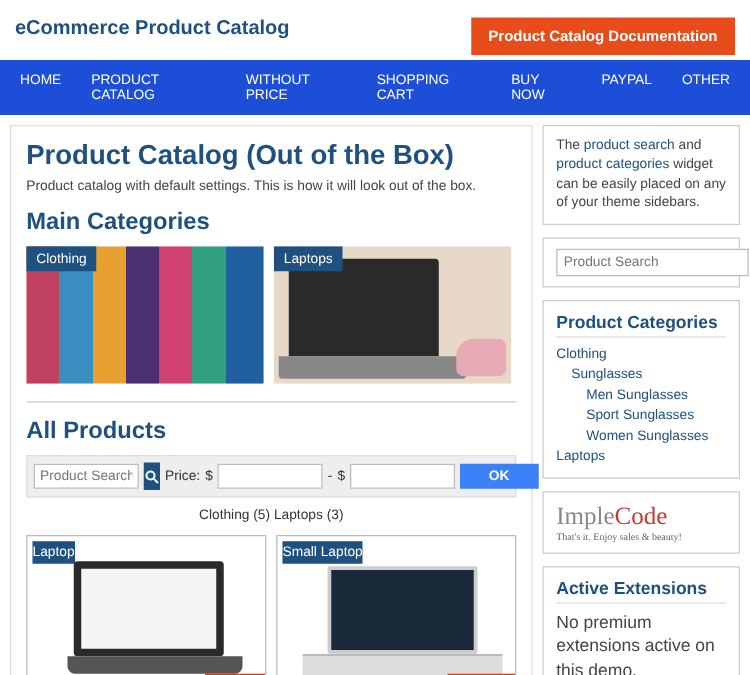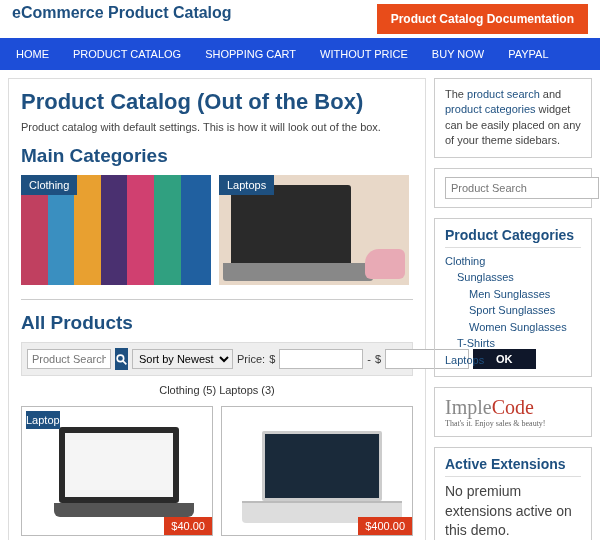--- a/index.html
+++ b/index.html
@@ -1,17 +1,17 @@
 <!DOCTYPE html>
 <html><head>
 <meta charset="utf-8">
 <style>
 * { box-sizing: border-box; margin: 0; padding: 0; }
 body { font-family: "Segoe UI", Arial, sans-serif; background: #fff; color: #333; width: 600px; }
-.header { padding: 4px 12px 4px; display: flex; justify-content: space-between; align-items: flex-start; }
+.header { padding: 14px 12px 4px; display: flex; justify-content: space-between; align-items: flex-start; }
 .header-left .title { color: #1e5080; font-weight: bold; font-size: 16px; }
 .header-left .subtitle { color: #666; font-size: 11px; }
 .doc-btn { background: #e84c1a; color: #fff; border: none; padding: 8px 14px; font-weight: bold; font-size: 12px; cursor: pointer; }
 .nav { background: #1d4ed8; display: flex; padding: 0 4px; }
 .nav a { color: #fff; font-size: 11px; padding: 10px 12px; text-decoration: none; cursor: pointer; }
 .layout { display: flex; padding: 8px; gap: 8px; }
 .main { flex: 1; min-width: 0; }
 .sidebar { width: 158px; display: flex; flex-direction: column; gap: 10px; }
 .main-box { border: 1px solid #ddd; padding: 10px 12px 14px; margin-bottom: 8px; }
 .page-title { color: #1e5080; font-size: 22px; font-weight: 600; margin-bottom: 6px; }
@@ -24,21 +24,21 @@
 .cat-img-laptop { width: 100%; height: 100%; background: #e8d8c8; position: relative; }
 .cat-img-laptop .screen { position: absolute; left: 12px; top: 10px; width: 120px; height: 78px; background: #2a2a2a; border-radius: 3px 3px 0 0; }
 .cat-img-laptop .kb { position: absolute; left: 4px; top: 88px; width: 150px; height: 18px; background: #888; border-radius: 0 0 3px 3px; }
 .cat-img-laptop .hand { position: absolute; right: 4px; bottom: 6px; width: 40px; height: 30px; background: #e8aab5; border-radius: 14px 6px 6px 6px; }
 .filters { background: #eee; border: 1px solid #ddd; padding: 5px; display: flex; align-items: center; gap: 4px; font-size: 11px; }
 .filters input[type=text] { width: 84px; padding: 3px 4px; font-size: 11px; border: 1px solid #bbb; }
 .icon-btn { background: #1e5080; color: #fff; border: none; width: 22px; height: 22px; display: inline-flex; align-items: center; justify-content: center; cursor: pointer; }
 .icon-btn svg { width: 13px; height: 13px; }
 .filters select { font-size: 11px; padding: 2px; border: 1px solid #bbb; }
 .filters .price-in { width: 32px; padding: 3px; font-size: 11px; border: 1px solid #bbb; }
-.ok-btn { background: #0f172a; color: #fff; border: none; padding: 4px 23px; font-size: 11px; cursor: pointer; font-weight: bold; }
+.ok-btn { background: #3b82f6; color: #fff; border: none; padding: 4px 23px; font-size: 11px; cursor: pointer; font-weight: bold; }
 .counts { text-align: center; font-size: 11px; padding: 8px 0 10px; }
 .prod-row { display: flex; gap: 8px; }
 .prod-card { position: relative; width: 195px; height: 130px; border: 1px solid #bbb; background: #fff; cursor: pointer; overflow: hidden; }
 .prod-card .tag { position: absolute; top: 4px; left: 4px; background: #1e5080; color: #fff; font-size: 11px; padding: 3px 0; }
 .prod-card .price { position: absolute; bottom: 0; right: 0; background: #d93a1a; color: #fff; font-size: 11px; padding: 3px 7px; }
 .lap1 { position: absolute; left: 32px; top: 20px; width: 130px; height: 100px; }
 .lap1 .scr { width: 120px; height: 76px; background: #f5f5f5; border: 6px solid #2a2a2a; border-radius: 3px; margin: 0 auto; }
 .lap1 .base { width: 140px; height: 14px; background: #555; border-radius: 0 0 6px 6px; margin: 0 auto; }
 .lap2 { position: absolute; left: 20px; top: 24px; width: 160px; height: 100px; }
 .lap2 .scr { width: 120px; height: 70px; background: #1a2a3a; border: 3px solid #ccc; border-radius: 2px; margin: 0 auto; }
@@ -64,24 +64,25 @@
 <div class="header">
   <div class="header-left">
     <div class="title">eCommerce Product Catalog</div>
   </div>
   <button class="doc-btn">Product Catalog Documentation</button>
 </div>
 
 <div class="nav">
   <a>HOME</a>
   <a>PRODUCT CATALOG</a>
+  <a>WITHOUT PRICE</a>
   <a>SHOPPING CART</a>
-  <a>WITHOUT PRICE</a>
   <a>BUY NOW</a>
   <a>PAYPAL</a>
+  <a>OTHER</a>
 </div>
 
 <div class="layout">
   <div class="main">
     <div class="main-box">
       <h1 class="page-title">Product Catalog (Out of the Box)</h1>
       <p class="page-desc">Product catalog with default settings. This is how it will look out of the box.</p>
 
       <h2 class="section-title">Main Categories</h2>
       <div class="cat-row">
@@ -101,21 +102,20 @@
 
       <h2 class="section-title">All Products</h2>
       <div class="filters">
         <input type="text" placeholder="Product Search" style="">
         <button class="icon-btn">
           <svg viewBox="0 0 24 24" fill="none" stroke="#fff" stroke-width="3">
               <circle cx="10" cy="10" r="6"></circle>
               <line x1="15" y1="15" x2="21" y2="21"></line>
             </svg>
         </button>
-        <select><option>Sort by Newest</option></select>
         <span>Price:</span>
         <span>$</span>
         <input class="price-in" type="text" style="">
         <span>-</span>
         <span>$</span>
         <input class="price-in" type="text" style="">
         <button class="ok-btn">OK</button>
       </div>
       <div class="counts">Clothing (5)  Laptops (3)</div>
 
@@ -126,20 +126,21 @@
               <div class="base"></div>
             </div>
           <span class="tag">Laptop</span>
           <span class="price">$40.00</span>
         </div>
         <div class="prod-card">
           <div class="lap2">
               <div class="scr"></div>
               <div class="base"></div>
             </div>
+          <span class="tag">Small Laptop</span>
           <span class="price">$400.00</span>
         </div>
       </div>
     </div>
   </div>
 
   <div class="sidebar">
     <div class="side-box side-text">
       <span class="plain">The </span><a>product search</a><span class="plain"> and </span><a>product categories</a><span class="plain"> widget can be easily placed on any of your theme sidebars.</span>
     </div>
@@ -150,21 +151,20 @@
     </div>
 
     <div class="side-box">
       <div class="side-title">Product Categories</div>
       <div class="cat-list">
         <a>Clothing</a>
         <a class="ind1">Sunglasses</a>
         <a class="ind2">Men Sunglasses</a>
         <a class="ind2">Sport Sunglasses</a>
         <a class="ind2">Women Sunglasses</a>
-        <a class="ind1">T-Shirts</a>
         <a>Laptops</a>
       </div>
     </div>
 
     <div class="side-box logo">
       <span class="imple">Imple</span><span class="code">Code</span>
       <span class="tag">That's it. Enjoy sales &amp; beauty!</span>
     </div>
 
     <div class="side-box">

